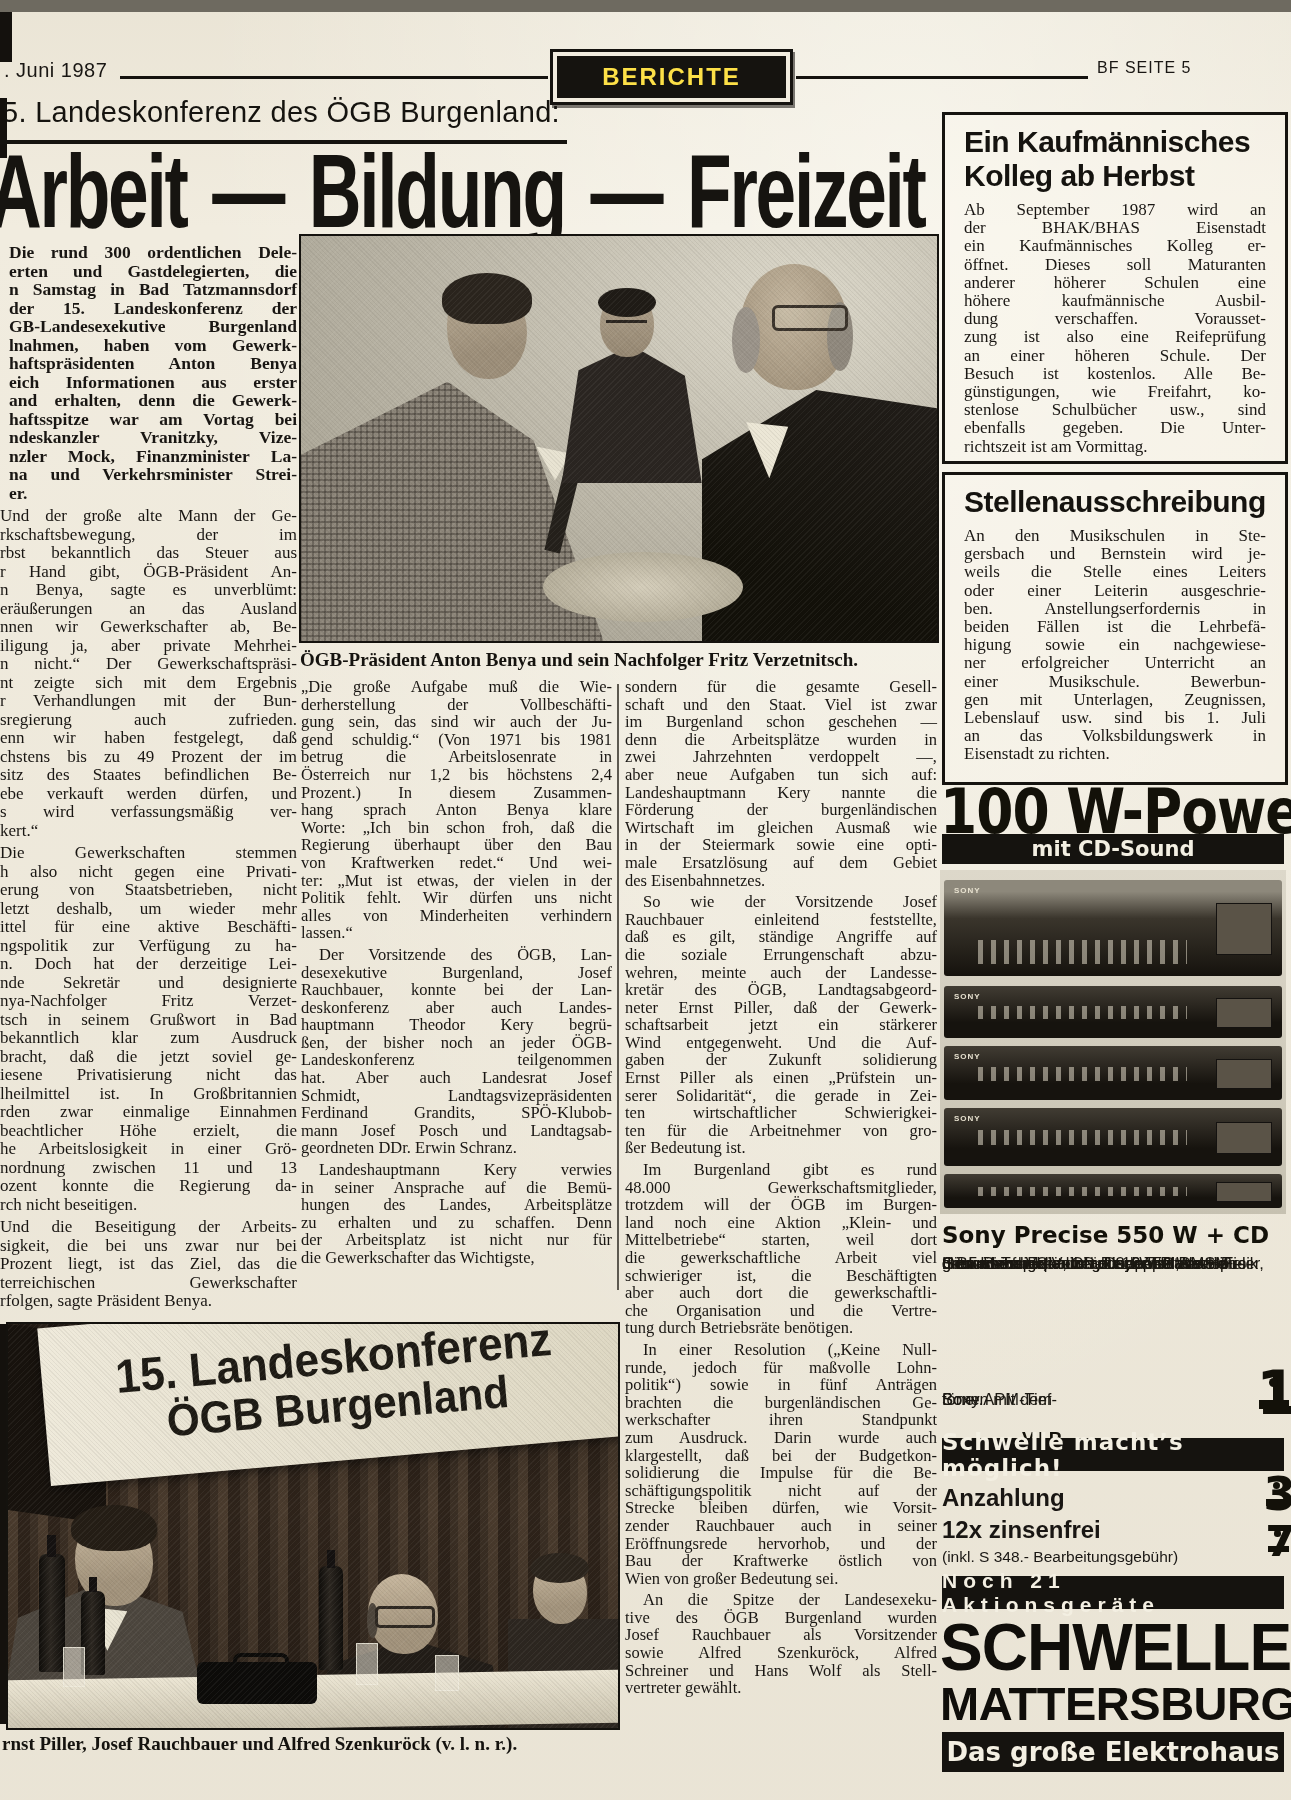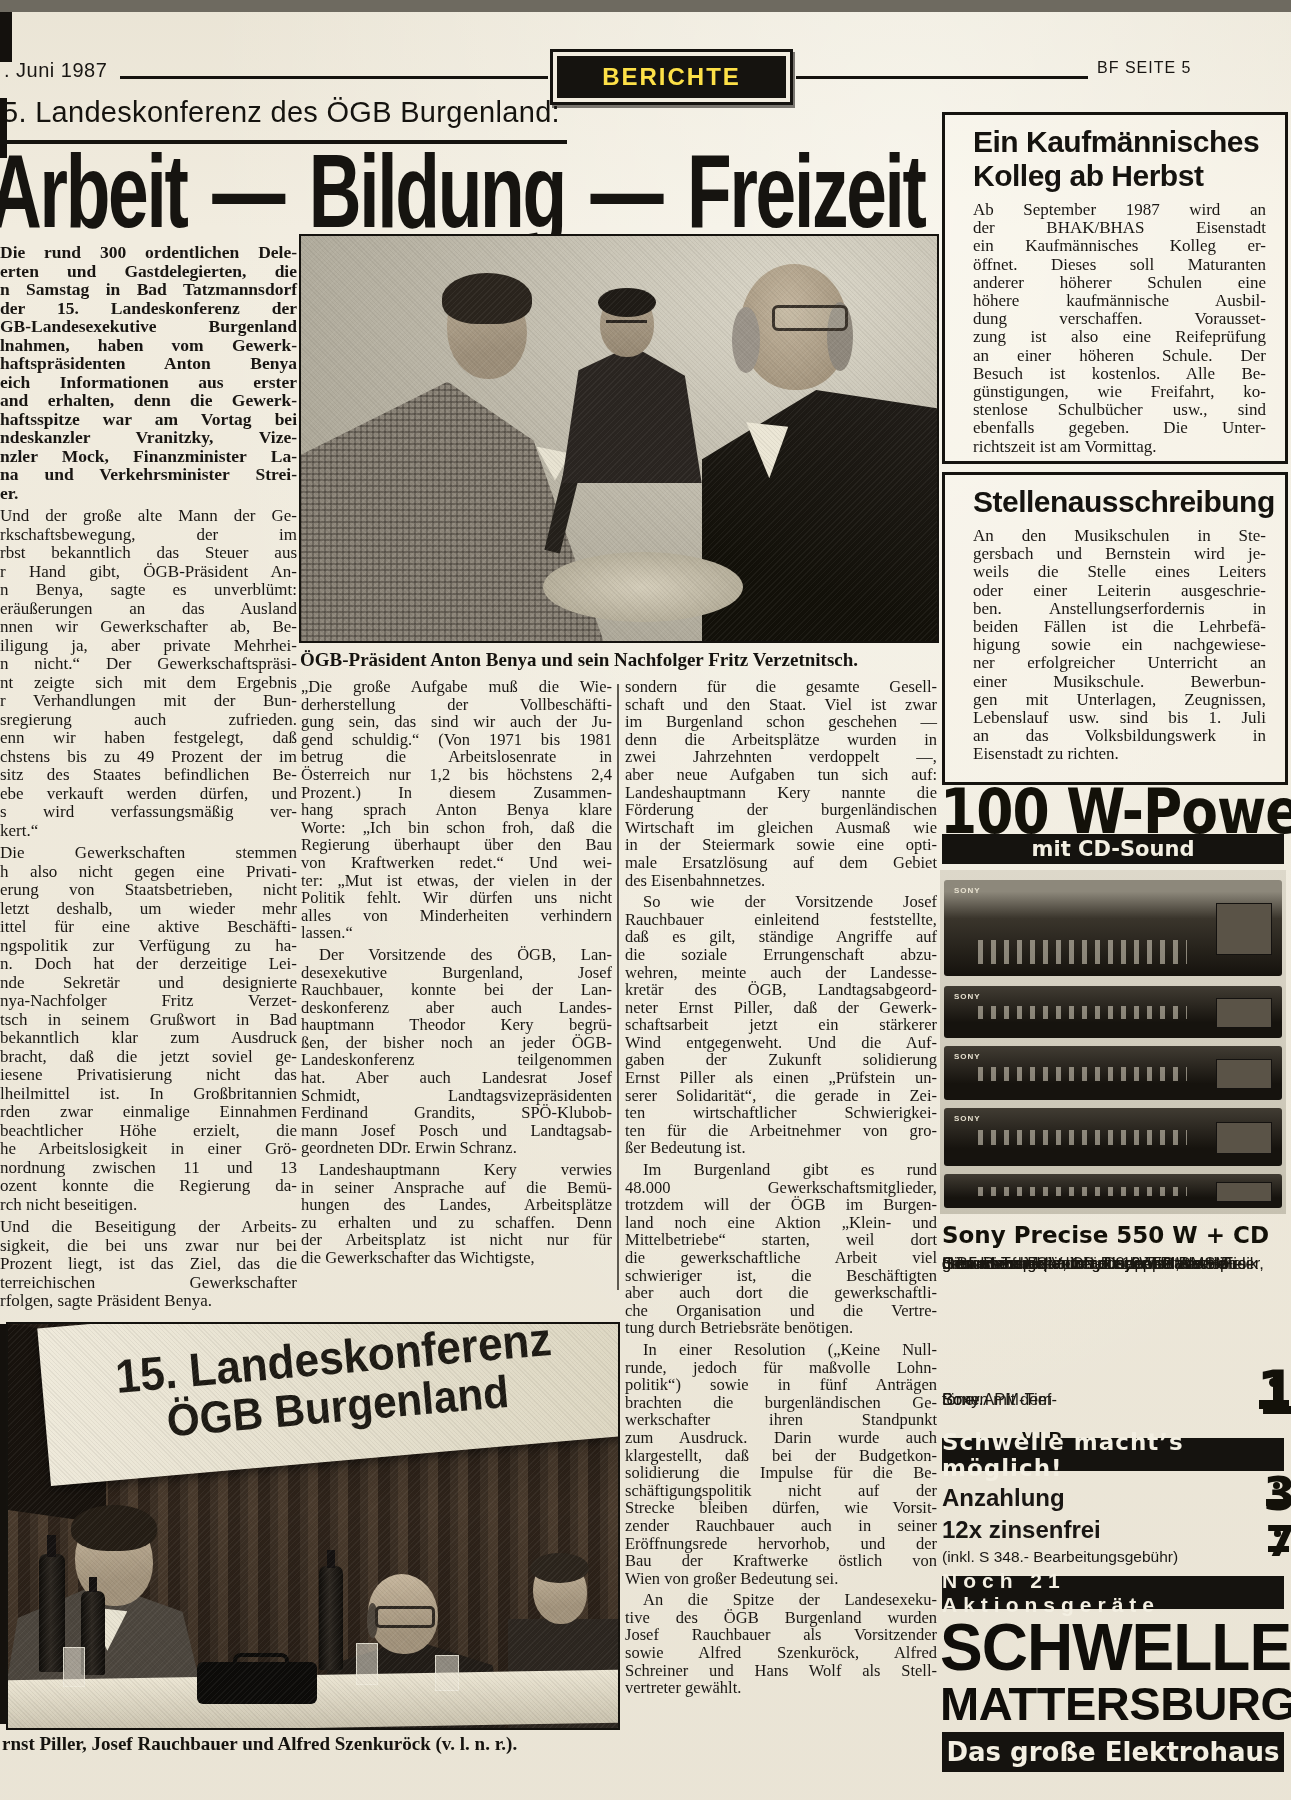--- a/index.html
+++ b/index.html
@@ -30,21 +30,21 @@
   .kicker-underline{left:0;top:128px;width:567px;height:4px;background:#15130f;}
   .headline{left:-11px;top:120px;font-weight:bold;font-size:95px;letter-spacing:-3px;word-spacing:10px;
             transform:scale(.77,1.09);transform-origin:left top;white-space:nowrap;color:#161410;}
 
   
   .tl{text-align:left;}
   .tl.j{text-align:justify;text-align-last:justify;-moz-text-align-last:justify;}
   .tl.ind{text-indent:18px;}
   .para + .para{margin-top:4px;}
   .leftcol{left:0;top:231px;width:297px;font-size:17px;line-height:18.5px;}
-  .leftcol .lead{font-weight:bold;font-size:17.5px;}
+  .leftcol .lead{font-weight:bold;font-size:17.5px;padding-left:9px;}
   .newscol{top:666px;font-size:16.5px;line-height:17.6px;}
   .col1{left:301px;width:311px;}
   .col2{left:625px;width:312px;}
   .colrule{left:617px;top:672px;width:2px;height:606px;background:#5d5950;}
 
   
   .photo{border:2px solid #14120e;overflow:hidden;background:#c7c2b4;}
   .photo *{position:absolute;}
   .grain{inset:0;background:repeating-linear-gradient(45deg, rgba(25,20,15,.06) 0 1px, transparent 1px 3px),
          repeating-linear-gradient(-45deg, rgba(250,248,240,.05) 0 1px, transparent 1px 4px);}
@@ -111,21 +111,21 @@
   .p2-b3{left:51%;top:60%;width:24px;height:104px;}
   .p2-glass{background:rgba(235,230,215,.55);border:1px solid rgba(240,236,223,.8);}
   .p2-g1{left:9%;top:80%;width:20px;height:38px;}
   .p2-g2{left:57%;top:79%;width:20px;height:40px;}
   .p2-g3{left:70%;top:82%;width:22px;height:34px;}
   .p2-case{left:31%;bottom:6%;width:120px;height:42px;background:#0c0b09;border-radius:6px;}
   .p2-case::before{content:"";position:absolute;left:30%;top:-22%;width:40%;height:26%;border:4px solid #0c0b09;border-bottom:none;border-radius:8px 8px 0 0;}
   .caption2{left:2px;top:1721px;width:610px;}
 
   
-  .sidebox{left:942px;width:346px;border:3px solid #15130f;box-sizing:border-box;background:rgba(255,253,245,.25);padding:10px 19px 8px 28px;}
+  .sidebox{left:942px;width:346px;border:3px solid #15130f;box-sizing:border-box;background:rgba(255,253,245,.25);padding:10px 19px 8px 19px;}
   .sidebox1{top:100px;height:352px;}
   .sidebox2{top:460px;height:313px;}
   .sidebox .title{font-family:"Liberation Sans",sans-serif;font-weight:bold;font-size:30px;line-height:34px;letter-spacing:-.5px;color:#15130f;}
   .sidebox .sbody{margin-top:8px;font-size:17px;line-height:18.2px;}
 
   
   .ad{left:940px;top:768px;width:351px;height:1032px;font-family:"Liberation Sans",sans-serif;}
   .ad *{position:absolute;box-sizing:border-box;}
   .ad-head{left:0;top:-4px;font-family:"DejaVu Sans",sans-serif;font-weight:bold;font-size:54px;letter-spacing:-1px;
            transform:scale(.99,1.14);transform-origin:left top;white-space:nowrap;color:#131109;}

